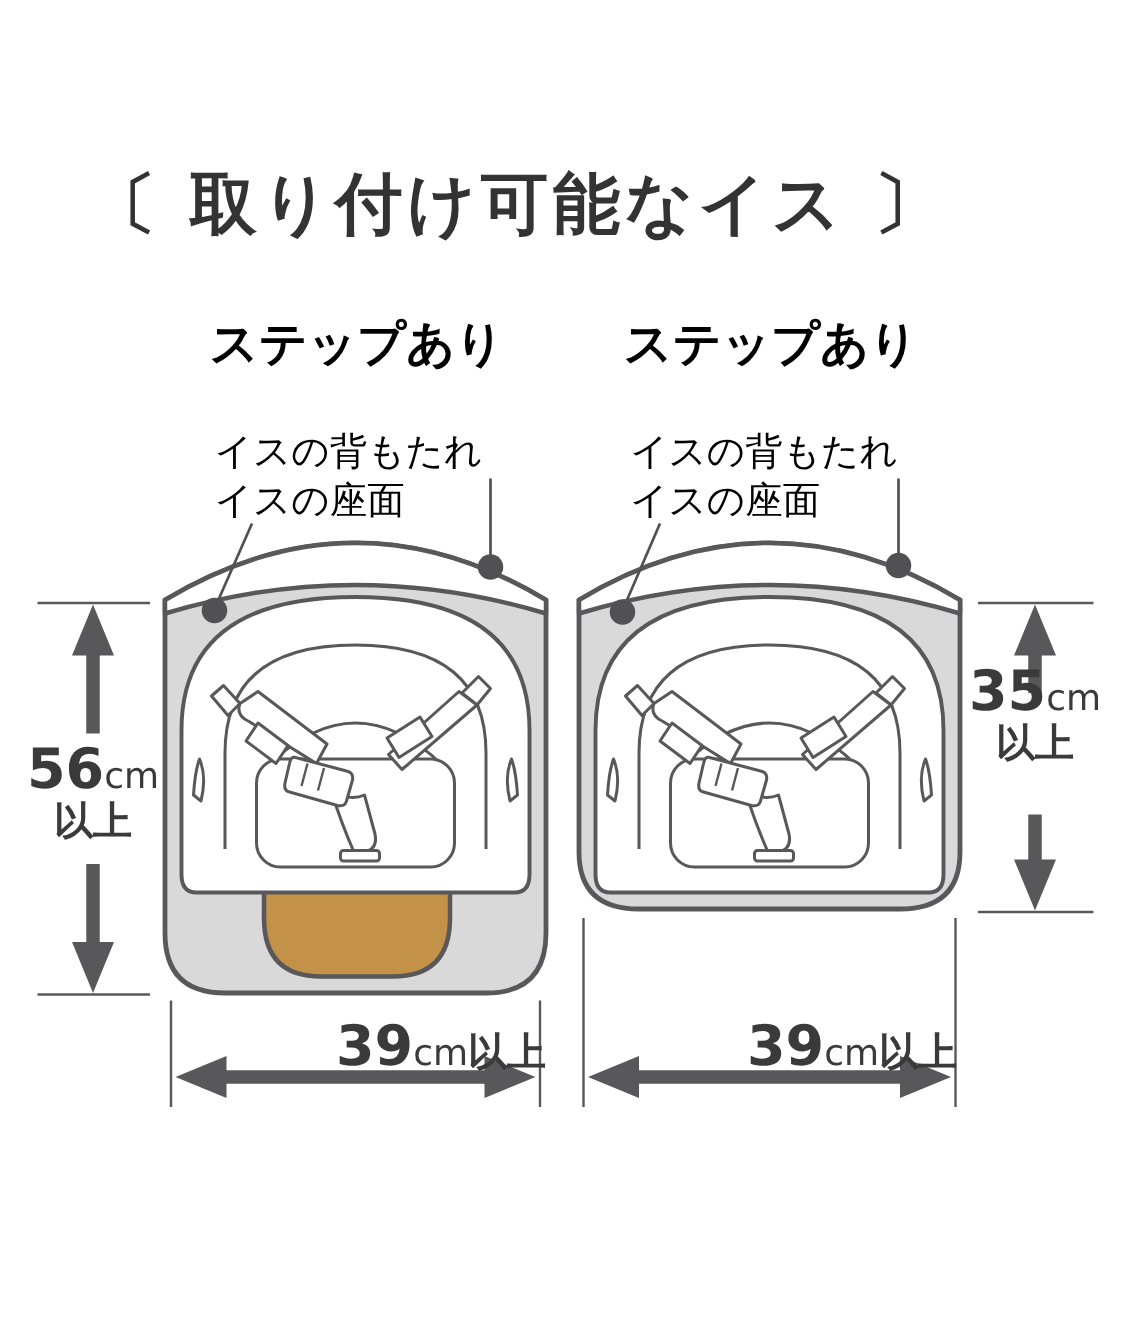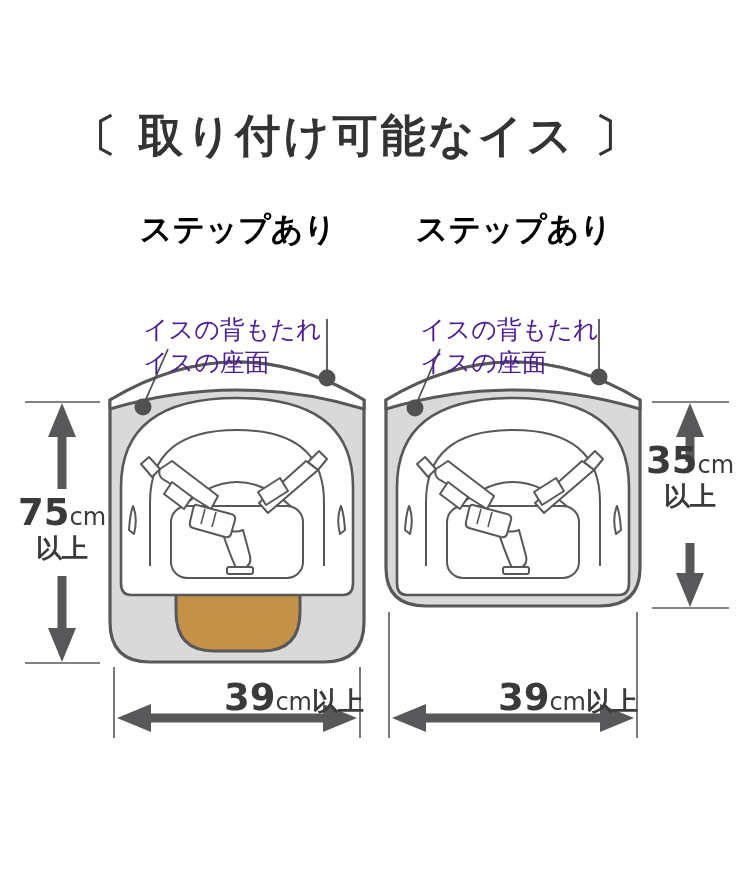--- a/index.html
+++ b/index.html
@@ -4,29 +4,29 @@
 <style>
   html,body{margin:0;padding:0;background:#fff;}
   .stage{
     position:relative;width:750px;height:884px;background:#fff;overflow:hidden;
     font-family:"DejaVu Sans",sans-serif;color:var(--text,#3a3a3a);
   }
   .stage svg{position:absolute;left:0;top:0;}
   .abs{position:absolute;}
   .title{
     top:106px;left:0;width:690px;text-align:center;
-    font-size:45px;font-weight:bold;color:#333;letter-spacing:3px;white-space:nowrap;padding-left:12px;
+    font-size:45px;font-weight:bold;color:#333;letter-spacing:3px;white-space:nowrap;
   }
   .col-header{
     top:208px;width:256px;text-align:center;
     font-size:32px;font-weight:bold;color:#000000;white-space:nowrap;
   }
   .col-header.lft{left:110px;}
   .col-header.rgt{left:386px;}
-  .chair-labels{font-size:25px;line-height:33px;color:#4c1d95;white-space:nowrap;margin-top:29px;}
+  .chair-labels{font-size:25px;line-height:33px;color:#000000;white-space:nowrap;}
   .chair-labels.lft{left:143px;top:284px;}
   .chair-labels.rgt{left:420px;top:284px;}
   .vmeasure{width:96px;text-align:center;line-height:1.0;}
   .vmeasure.lft{left:14px;top:494px;}
   .vmeasure.rgt{left:642px;top:442px;}
   .hmeasure{width:252px;text-align:right;line-height:1.0;top:679px;white-space:nowrap;}
   .hmeasure.lft{left:112px;}
   .hmeasure.rgt{left:386px;}
   .num{font-size:37px;font-weight:600;color:#3a3a3a;}
   .unit{font-size:24px;color:#3a3a3a;}
@@ -149,21 +149,21 @@
     <div>イスの背もたれ</div>
     <div>イスの座面</div>
   </div>
   <div class="abs chair-labels rgt">
     <div>イスの背もたれ</div>
     <div>イスの座面</div>
   </div>
 
   <div class="abs vmeasure lft">
     <div>
-      <span class="num">75</span><span class="unit">cm</span>
+      <span class="num">56</span><span class="unit">cm</span>
     </div>
     <span class="suffix">以上</span>
   </div>
   <div class="abs vmeasure rgt">
     <div>
       <span class="num">35</span><span class="unit">cm</span>
     </div>
     <span class="suffix">以上</span>
   </div>
 

